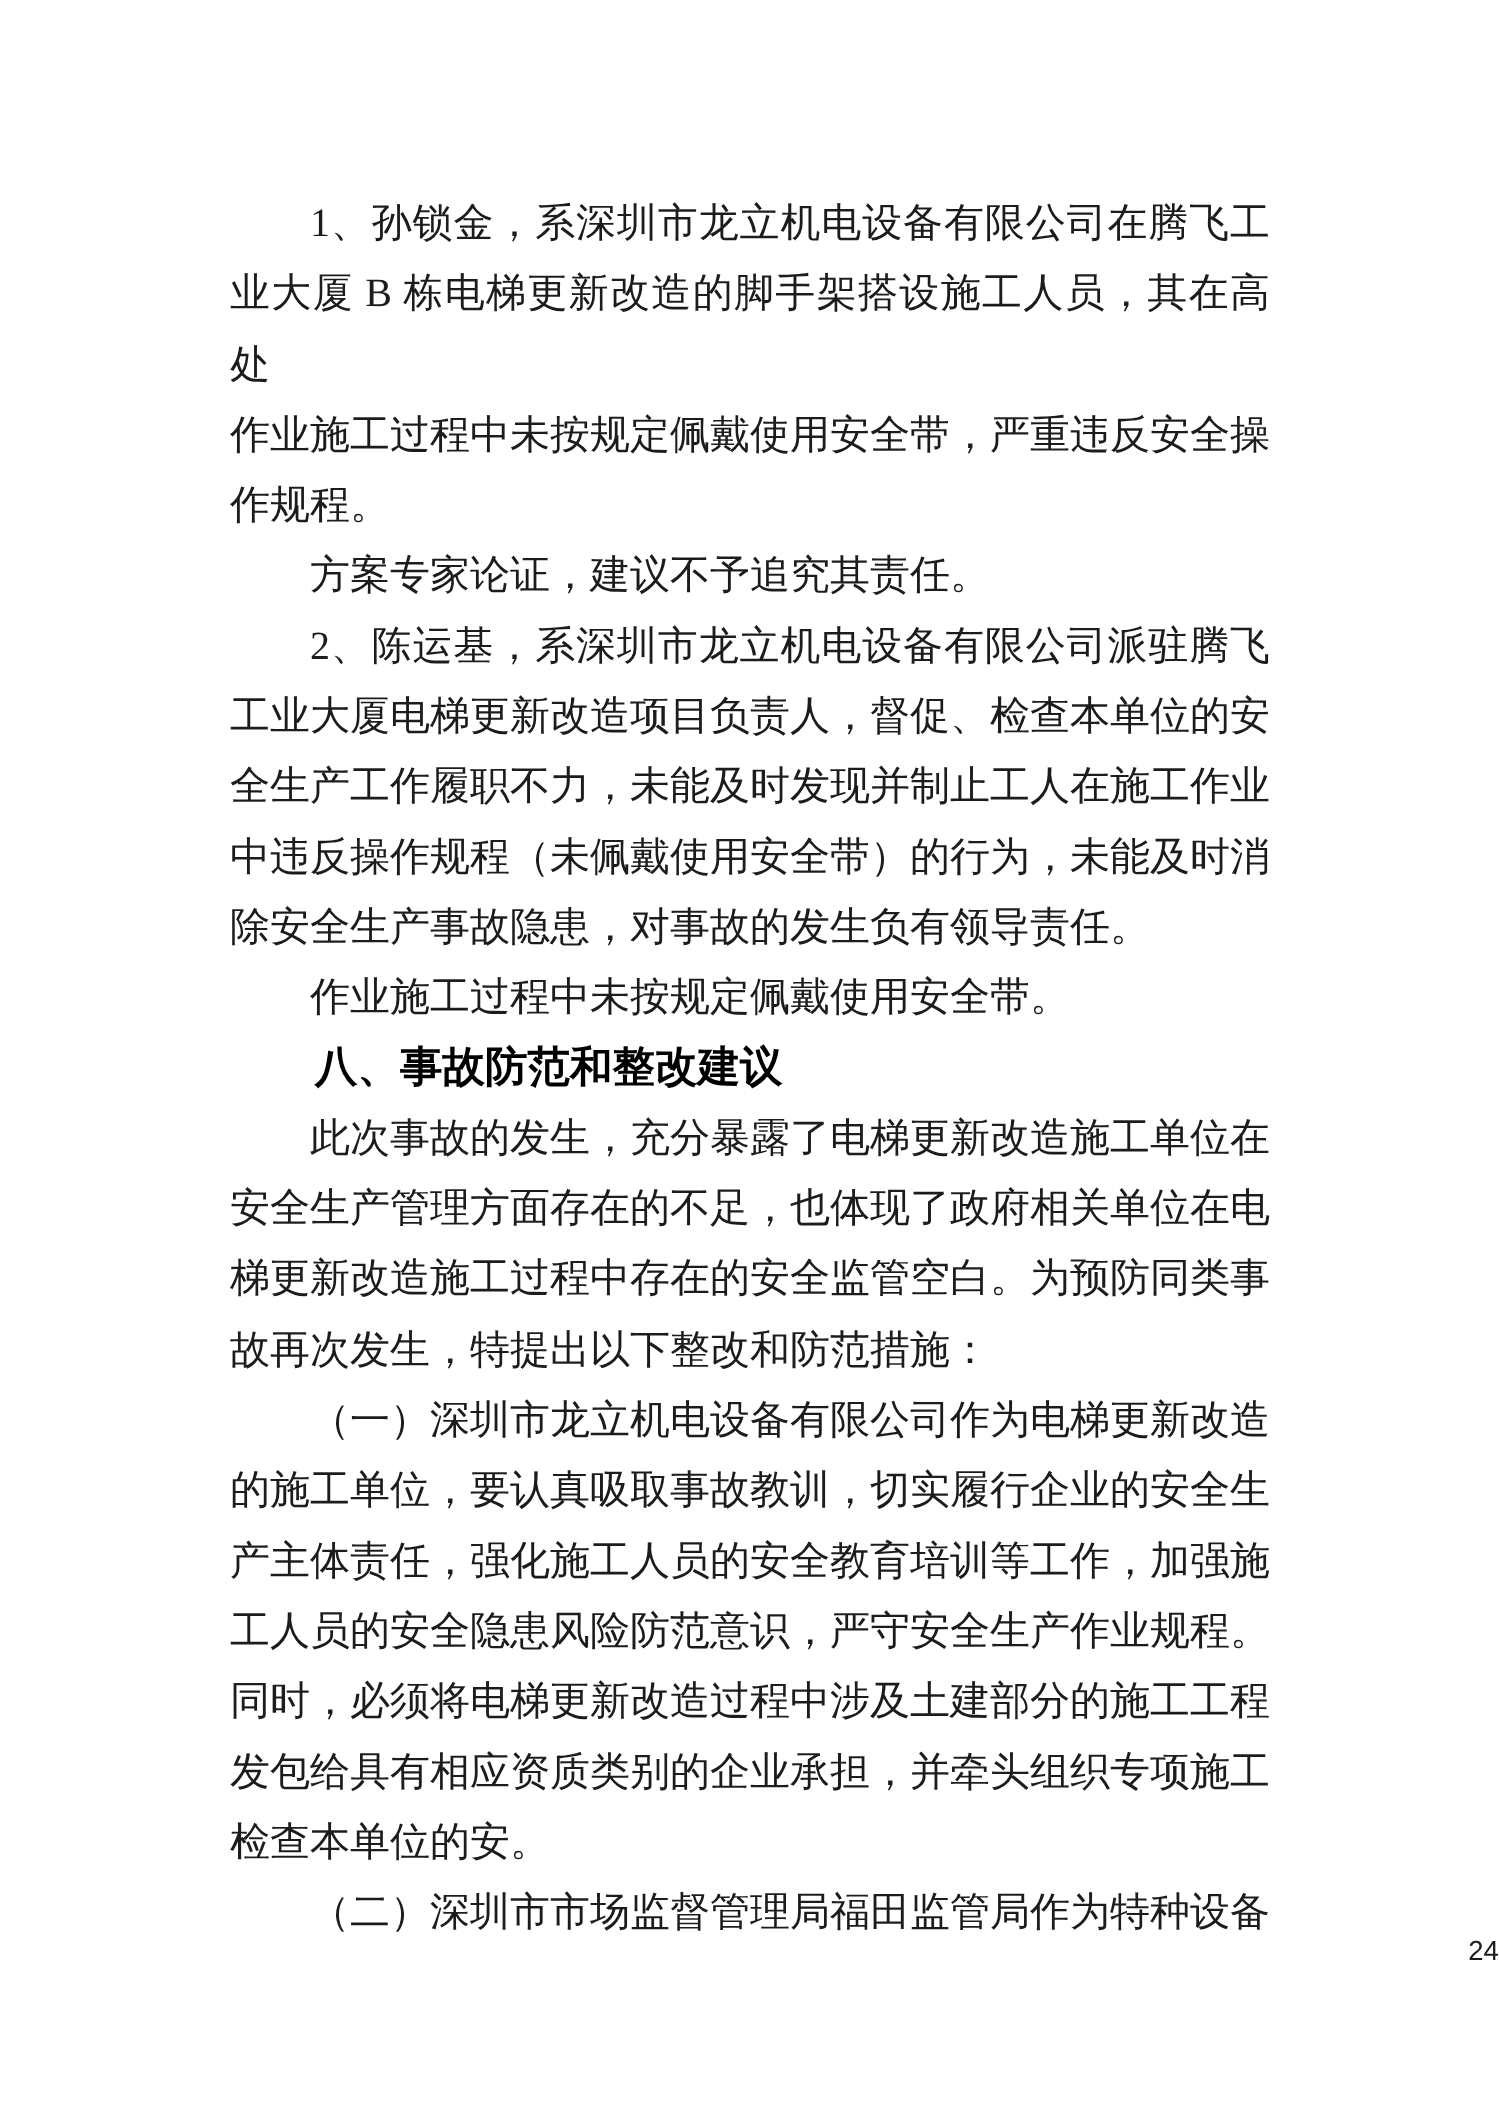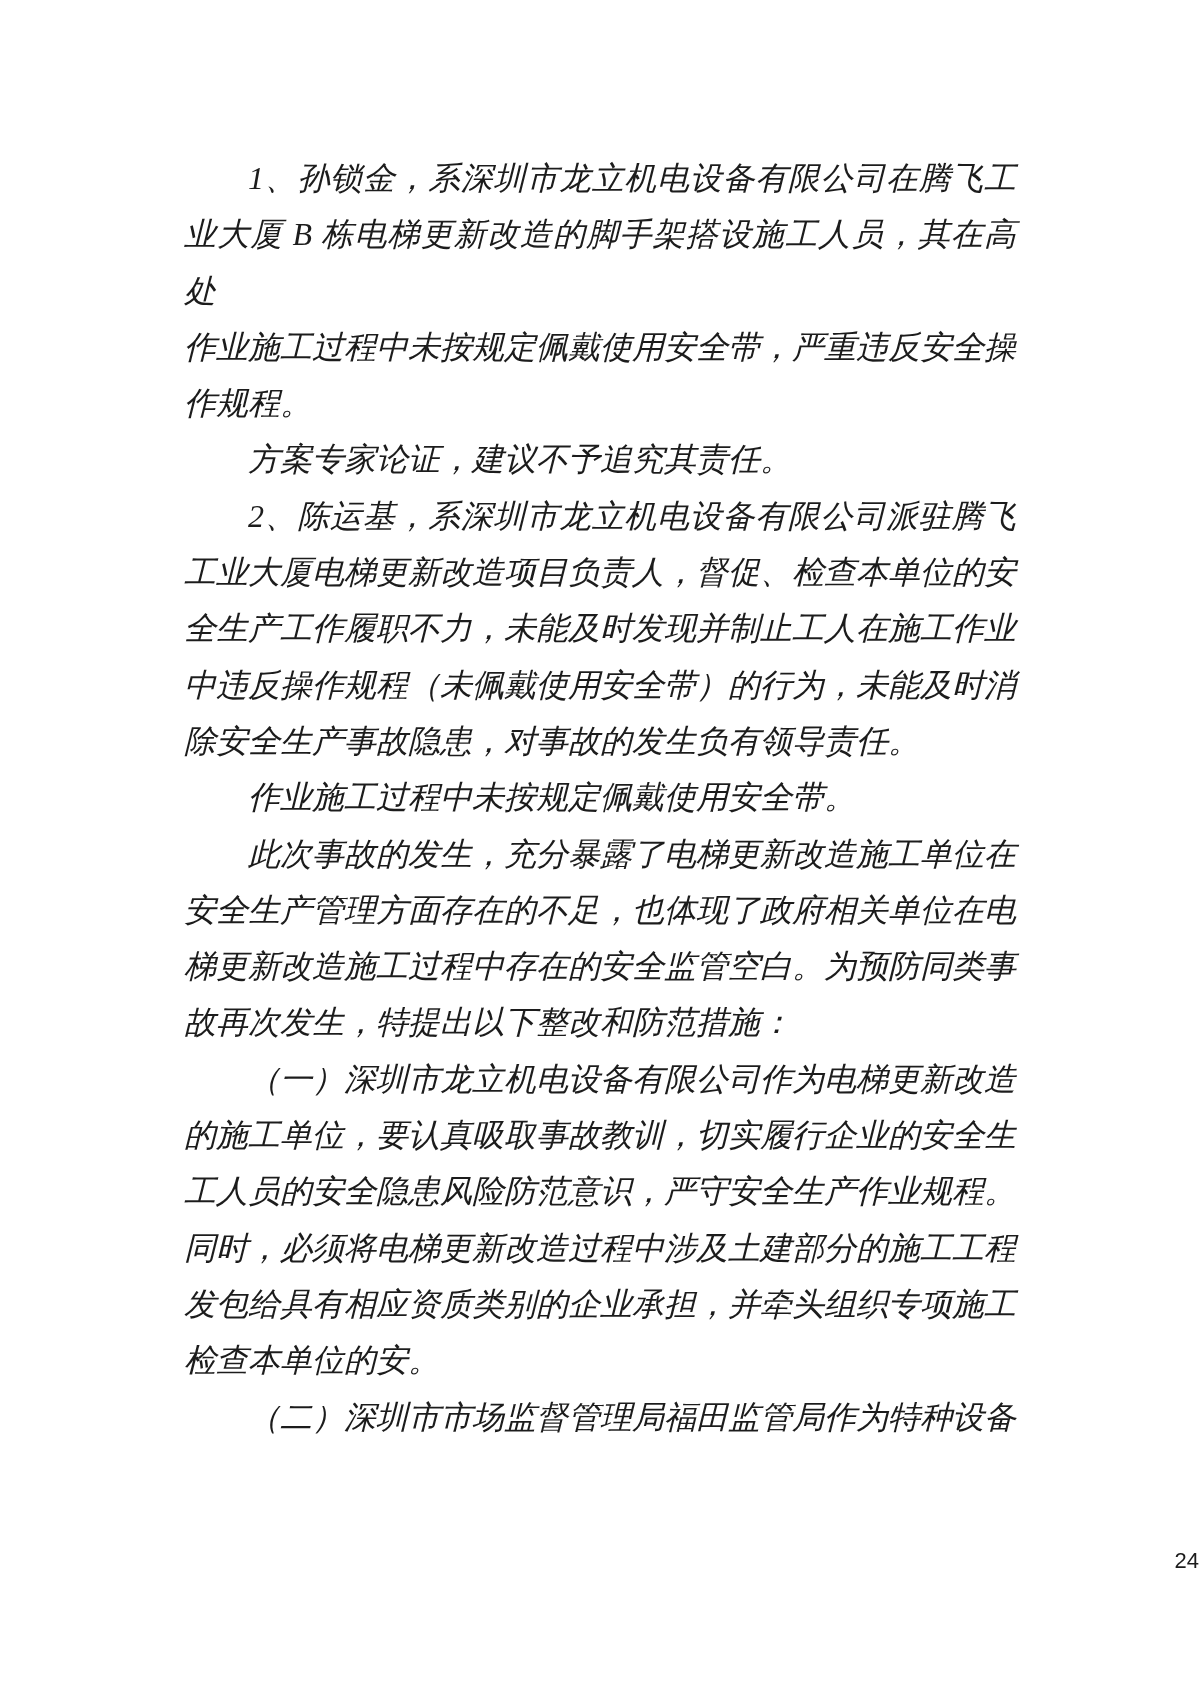--- a/index.html
+++ b/index.html
@@ -24,21 +24,20 @@
   .line {
     margin: 0;
     padding: 0;
     font-size: 32px;
     line-height: 56.3px;
     color: #1c1c1c;
     font-weight: normal;
     text-align: justify;
     text-align-last: left;
     white-space: normal;
-    font-style: italic;
   }
   .line.fill {
     text-align-last: justify;
   }
   .line.indent {
     text-indent: 2em;
   }
   .line.heading {
     font-family: "Liberation Sans", sans-serif;
     font-weight: 700;
@@ -67,26 +66,28 @@
       <p class="line fill">业大厦 B 栋电梯更新改造的脚手架搭设施工人员，其在高处</p>
       <p class="line fill">作业施工过程中未按规定佩戴使用安全带，严重违反安全操</p>
       <p class="line">作规程。</p>
       <p class="line indent">方案专家论证，建议不予追究其责任。</p>
       <p class="line indent fill">2、陈运基，系深圳市龙立机电设备有限公司派驻腾飞</p>
       <p class="line fill">工业大厦电梯更新改造项目负责人，督促、检查本单位的安</p>
       <p class="line fill">全生产工作履职不力，未能及时发现并制止工人在施工作业</p>
       <p class="line fill">中违反操作规程（未佩戴使用安全带）的行为，未能及时消</p>
       <p class="line">除安全生产事故隐患，对事故的发生负有领导责任。</p>
       <p class="line indent">作业施工过程中未按规定佩戴使用安全带。</p>
+      <h2 class="line heading">八、事故防范和整改建议</h2>
       <p class="line indent fill">此次事故的发生，充分暴露了电梯更新改造施工单位在</p>
       <p class="line fill">安全生产管理方面存在的不足，也体现了政府相关单位在电</p>
       <p class="line fill">梯更新改造施工过程中存在的安全监管空白。为预防同类事</p>
       <p class="line">故再次发生，特提出以下整改和防范措施：</p>
       <p class="line indent fill">（一）深圳市龙立机电设备有限公司作为电梯更新改造</p>
       <p class="line fill">的施工单位，要认真吸取事故教训，切实履行企业的安全生</p>
+      <p class="line fill">产主体责任，强化施工人员的安全教育培训等工作，加强施</p>
       <p class="line fill">工人员的安全隐患风险防范意识，严守安全生产作业规程。</p>
       <p class="line fill">同时，必须将电梯更新改造过程中涉及土建部分的施工工程</p>
       <p class="line fill">发包给具有相应资质类别的企业承担，并牵头组织专项施工</p>
       <p class="line">检查本单位的安。</p>
       <p class="line indent fill">（二）深圳市市场监督管理局福田监管局作为特种设备</p>
     </div>
   <div class="page-number">24</div>
 </div>
 
 </body></html>

